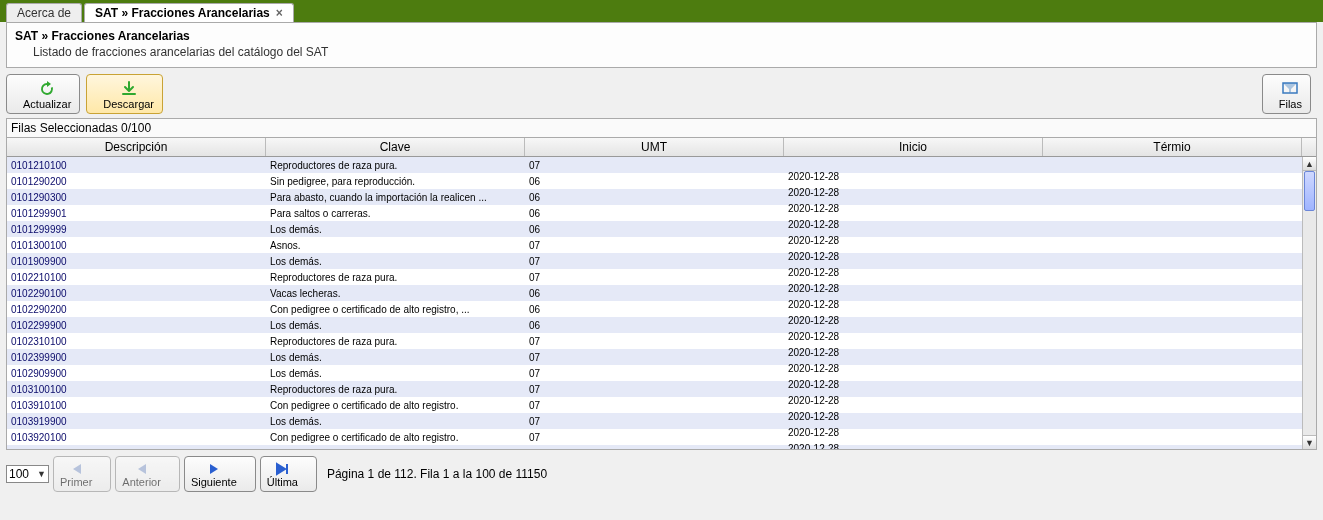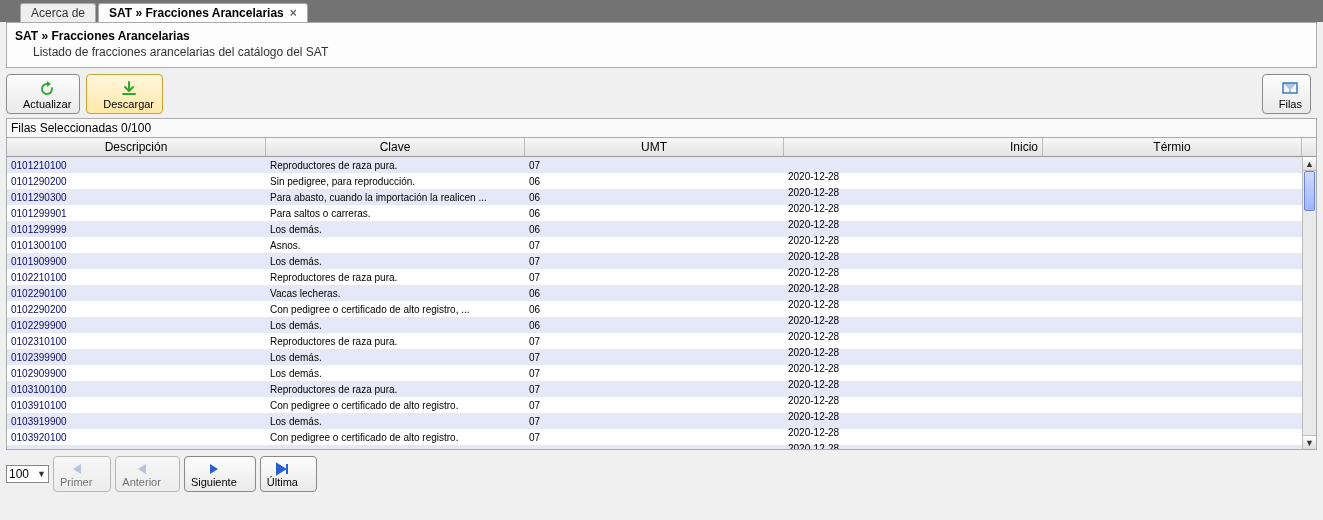--- a/index.html
+++ b/index.html
@@ -6,42 +6,42 @@
   html, body {
     margin: 0; padding: 0;
     font-family: "Segoe UI", Tahoma, sans-serif;
     font-size: 12px;
     background: #f0f0f0;
     color: #000;
     width: 1323px; height: 520px;
     overflow: hidden;
   }
   .window { width: 1323px; height: 520px; display:flex; flex-direction:column; }
-  .tab-strip { height: 22px; display:flex; align-items:flex-end; background:#737373; padding-left:20px; }
+  .tab-strip { height: 22px; display:flex; align-items:flex-end; background:#4d7c0f; padding-left:6px; }
   .tab { border:1px solid #aaa; border-bottom:none; background:#fff; padding:2px 10px; margin-right:2px; border-radius:3px 3px 0 0; display:flex; align-items:center; gap:6px; }
   .tab.inactive { background:#eee; color:#333; }
   .tab .close { color:#666; font-weight:bold; cursor:default; }
   .tab.active { font-weight:600; background:#fff; }
   .header-area { border:1px solid #aaa; margin:0 6px; background:#fdfdfd; padding:4px 8px 8px 8px; }
   .page-title { font-weight:700; color:#000; margin:2px 0 2px 0; }
   .page-subtitle { color:#333; padding-left:18px; }
   .toolbar { margin:6px 6px 0 6px; display:flex; align-items:flex-start; }
   .tbtn { display:flex; flex-direction:column; align-items:center; justify-content:center; border:1px solid #8a8a8a; border-radius:4px; background:linear-gradient(#fdfdfd,#eaeaea); padding:4px 8px 2px 16px; margin-right:6px; min-width:54px; height:40px; cursor:default; }
   .tbtn.active { background:linear-gradient(#fff6dd,#ffe8a8); border-color:#c9a335; }
   .tbtn svg { display:block; }
   .tbtn-label { font-size:11px; margin-top:1px; }
   .spacer { flex:1; }
   .selection-bar { margin:4px 6px 0 6px; border:1px solid #aaa; background:#fafafa; padding:2px 4px; font-size:12px; }
   .grid-wrap { margin:0 6px 0 6px; border:1px solid #aaa; border-top:none; height:312px; display:flex; flex-direction:column; }
   .grid-header { display:flex; background:linear-gradient(#f7f7f7,#e4e4e4); border-bottom:1px solid #999; }
   .gh { border-right:1px solid #bbb; text-align:center; padding:2px 4px; font-size:12px; }
   .col-clave { width:260px; }
   .col-desc  { width:260px; }
   .col-umt   { width:260px; }
-  .col-inicio{ width:260px;text-align:right; }
+  .col-inicio{ width:260px; }
   .col-termio{ width:260px; }
   .col-scroll{ width:14px; border-right:none; }
   .grid-body { flex:1; overflow:hidden; position:relative; display:flex; }
   .rows { flex:1; overflow:hidden; }
   .row { display:flex; height:16px; align-items:center; font-size:10px; }
   .row:nth-child(odd){ background:#e5e9f7; }
   .row:nth-child(even){ background:#ffffff; }
   .cell { padding:0 4px; overflow:hidden; white-space:nowrap; text-overflow:ellipsis; }
   .c-clave { width:260px; color:#0a0a6a; }
   .c-desc  { width:260px; }
@@ -302,14 +302,15 @@
       <span class="navbtn-label">Siguiente</span>
     </div>
     <div class="navbtn">
       <span>
           <svg width="16" height="14" viewBox="0 0 16 14">
             <path d="M3 2l8 5-8 5zM13 2v10" fill="#2a5fd0" stroke="#2a5fd0" stroke-width="2"></path>
           </svg>
         </span>
       <span class="navbtn-label">Última</span>
     </div>
+    <div class="pager-status">Página 1 de 112. Fila 1 a la 100 de 11150</div>
   </div>
 </div>
 
 </body></html>

